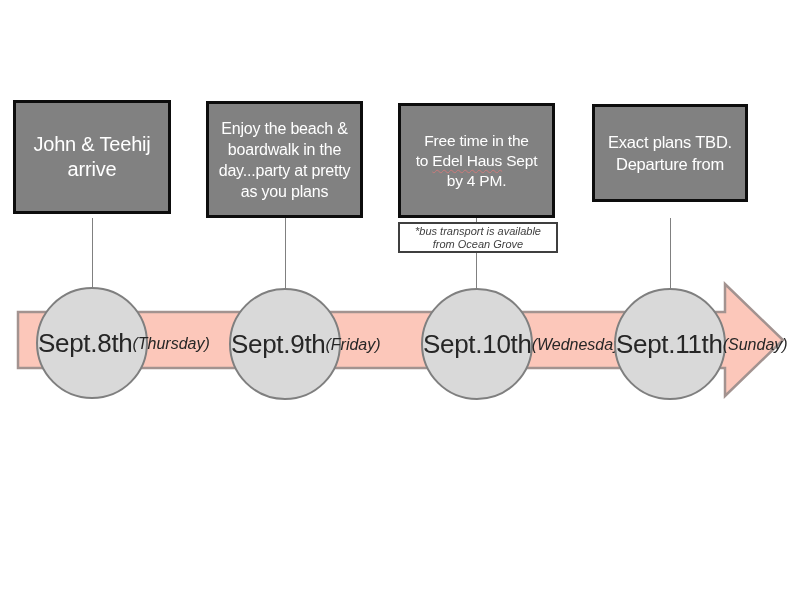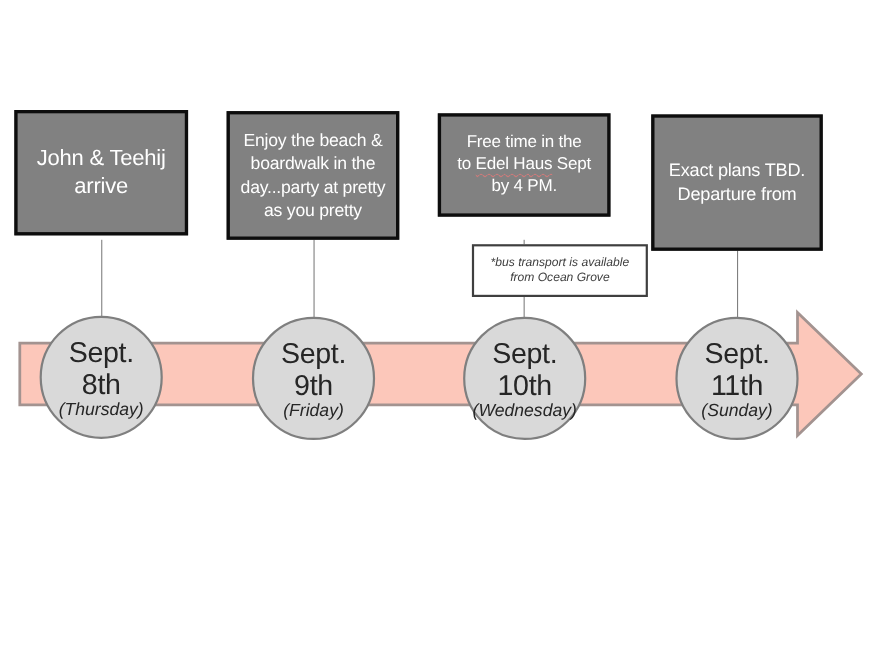--- a/index.html
+++ b/index.html
@@ -52,66 +52,64 @@
     display: flex;
     flex-direction: column;
     align-items: center;
     justify-content: center;
     text-align: center;
     z-index: 3;
     letter-spacing: -0.2px;
   }
   .box-1 { left: 13px;  top: 100px; width: 158px; height: 114px; font-size: 20px;   line-height: 25px; }
   .box-2 { left: 206px; top: 101px; width: 157px; height: 117px; font-size: 16px;   line-height: 21px; }
-  .box-3 { left: 398px; top: 103px; width: 157px; height: 94px; font-size: 15.5px; line-height: 20px; }
-  .box-4 { left: 592px; top: 104px; width: 156px; height: 124px; font-size: 16.5px; line-height: 22px; }
+  .box-3 { left: 398px; top: 103px; width: 157px; height: 115px; font-size: 15.5px; line-height: 20px; }
+  .box-4 { left: 592px; top: 104px; width: 156px; height: 98px; font-size: 16.5px; line-height: 22px; }
   .event-box .line { display: block; }
   .misspelled {
     text-decoration: underline;
     text-decoration-style: wavy;
     text-decoration-color: var(--misspell);
     text-decoration-thickness: 1px;
     text-underline-offset: 3px;
   }
 
   
   .note-box {
     position: absolute;
     left: 398px; top: 222px;
-    width: 160px; height: 48px;
+    width: 160px; height: 31px;
     box-sizing: border-box;
     background: #ffffff;
     border: 2px solid var(--note-border);
     color: var(--note-text);
     font-size: 11px;
     line-height: 13px;
     font-style: italic;
     display: flex;
     flex-direction: column;
     align-items: center;
     justify-content: center;
     text-align: center;
     z-index: 4;
-    margin-left: 31px;
   }
   .note-box .line { display: block; }
 
   
   .date-circle {
     position: absolute;
     box-sizing: border-box;
     width: 112px; height: 112px;
     border-radius: 50%;
     background: var(--circle-fill);
     border: 2.5px solid var(--circle-border);
     color: var(--circle-text);
     display: flex;
-    flex-direction: column;
+    flex-direction: row;
     align-items: center;
-    justify-content: center;
     text-align: center;
     z-index: 5;
   }
   .circ-1 { left: 36px;  top: 287px; }
   .circ-2 { left: 229px; top: 288px; }
   .circ-3 { left: 421px; top: 288px; }
   .circ-4 { left: 614px; top: 288px; }
   .date-month, .date-day {
     display: block;
     font-size: 26px;
@@ -142,21 +140,21 @@
 
   <div class="event-box box-1">
     <span class="line">John &amp; Teehij</span>
     <span class="line">arrive</span>
   </div>
 
   <div class="event-box box-2">
     <span class="line">Enjoy the beach &amp;</span>
     <span class="line">boardwalk in the</span>
     <span class="line">day...party at pretty</span>
-    <span class="line">as you pretty</span>
+    <span class="line">as you plans</span>
   </div>
 
   <div class="event-box box-3">
     <span class="line">Free time in the</span>
     <span class="line"><span>to </span><span class="misspelled">Edel Haus</span><span> Sept</span></span>
     <span class="line">by 4 PM.</span>
   </div>
 
   <div class="note-box">
     <span class="line">*bus transport is available</span>

